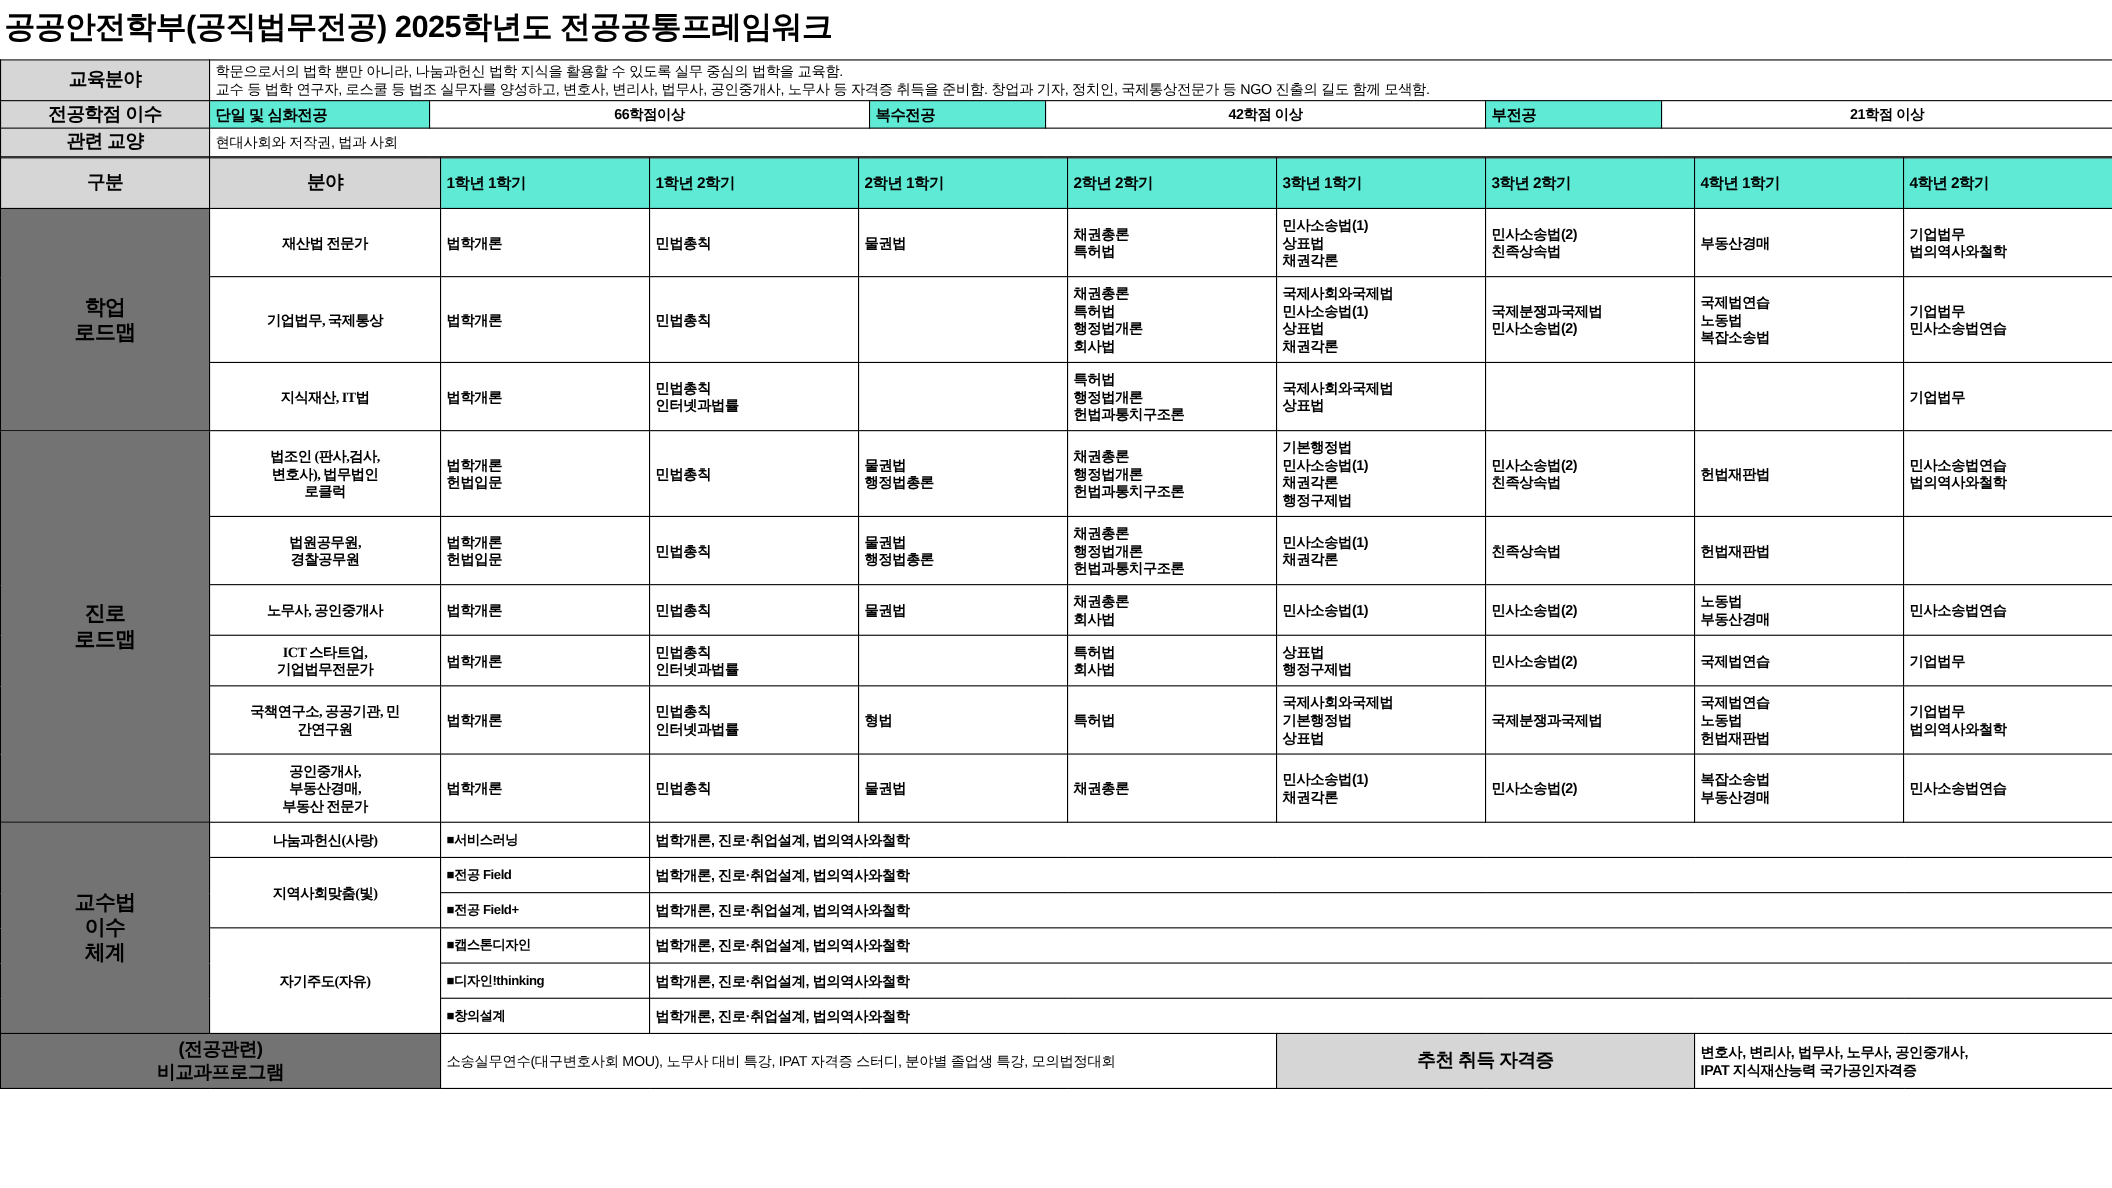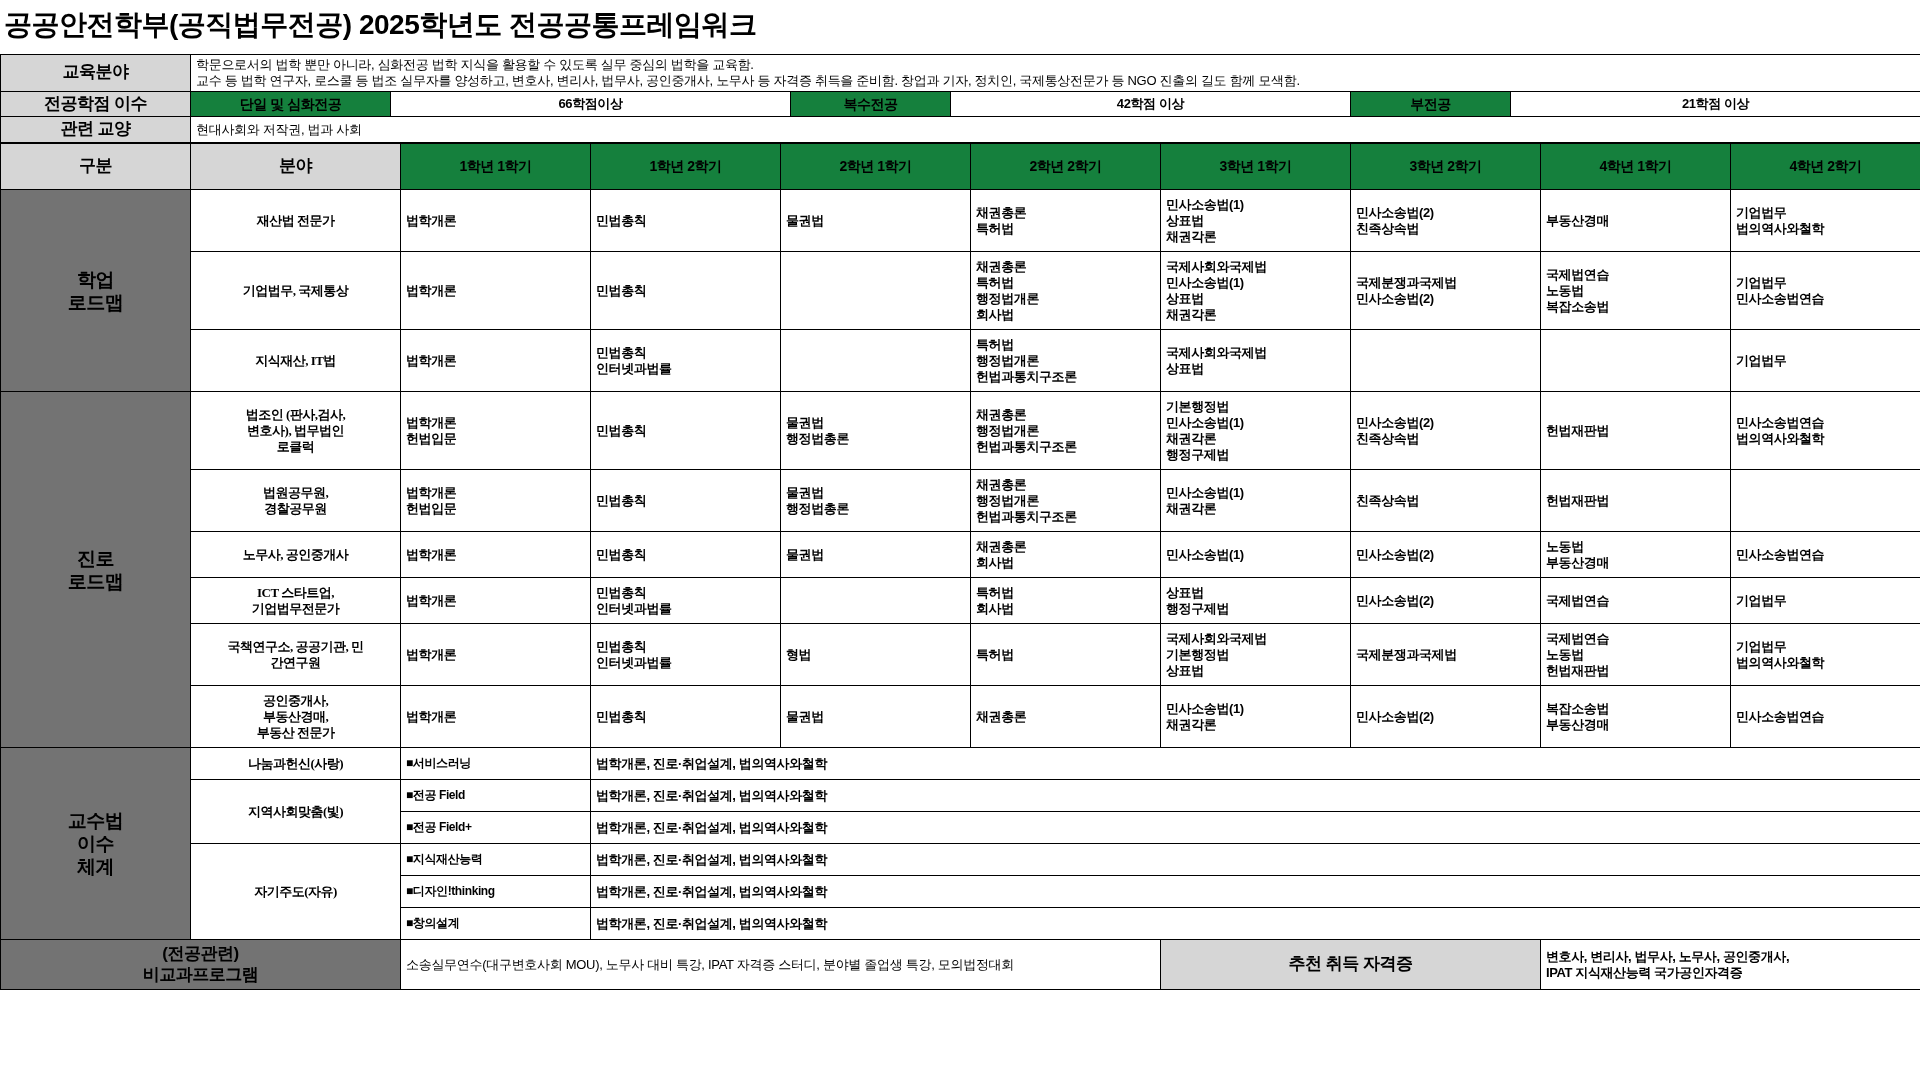--- a/index.html
+++ b/index.html
@@ -35,23 +35,23 @@
     overflow: hidden;
   }
   .hdr {
     background: #d6d6d6;
     font-weight: bold;
     text-align: center;
     font-size: 17px;
     letter-spacing: -0.5px;
   }
   .hdr-sm {
-    background: #15803d;
-    font-weight: bold;
-    text-align: center;
+    background: #5eead4;
+    font-weight: bold;
+    text-align: left;
     font-size: 14px;
     letter-spacing: -0.5px;
     margin-top: 48px;
   }
   .rowlabel {
     background: #737373;
     font-weight: bold;
     text-align: center;
     font-size: 19px;
     letter-spacing: -0.5px;
@@ -85,21 +85,21 @@
       <col style="width:400px">
       <col style="width:160px">
       <col style="width:400px">
       <col style="width:160px">
       <col style="width:410px">
     </colgroup>
     <tbody>
       <tr>
         <td class="hdr">교육분야</td>
         <td colspan="6" class="desc left">
-          <div>학문으로서의 법학 뿐만 아니라, 심화전공 법학 지식을 활용할 수 있도록 실무 중심의 법학을 교육함.</div>
+          <div>학문으로서의 법학 뿐만 아니라, 나눔과헌신 법학 지식을 활용할 수 있도록 실무 중심의 법학을 교육함.</div>
           <div>교수 등 법학 연구자, 로스쿨 등 법조 실무자를 양성하고, 변호사, 변리사, 법무사, 공인중개사, 노무사 등 자격증 취득을 준비함. 창업과 기자, 정치인, 국제통상전문가 등 NGO 진출의 길도 함께 모색함.</div>
         </td>
       </tr>
       <tr>
         <td class="hdr">전공학점 이수</td>
         <td class="hdr-sm">단일 및 심화전공</td>
         <td class="cell center">66학점이상</td>
         <td class="hdr-sm">복수전공</td>
         <td class="cell center">42학점 이상</td>
         <td class="hdr-sm">부전공</td>
@@ -310,21 +310,21 @@
         <td rowspan="2" class="sublabel">지역사회맞춤(빛)</td>
         <td class="cell left sq">■전공 Field</td>
         <td colspan="7" class="cell left">법학개론,  진로·취업설계,  법의역사와철학</td>
       </tr>
       <tr style="height:32px">
         <td class="cell left sq">■전공 Field+</td>
         <td colspan="7" class="cell left">법학개론,  진로·취업설계,  법의역사와철학</td>
       </tr>
       <tr style="height:32px">
         <td rowspan="3" class="sublabel">자기주도(자유)</td>
-        <td class="cell left sq">■지식재산능력</td>
+        <td class="cell left sq">■캡스톤디자인</td>
         <td colspan="7" class="cell left">법학개론,  진로·취업설계,  법의역사와철학</td>
       </tr>
       <tr style="height:32px">
         <td class="cell left sq">■디자인!thinking</td>
         <td colspan="7" class="cell left">법학개론,  진로·취업설계,  법의역사와철학</td>
       </tr>
       <tr style="height:32px">
         <td class="cell left sq">■창의설계</td>
         <td colspan="7" class="cell left">법학개론,  진로·취업설계,  법의역사와철학</td>
       </tr>

